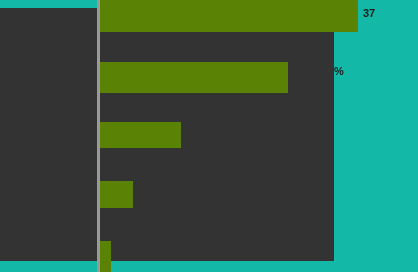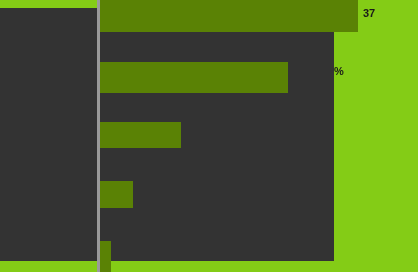--- a/index.html
+++ b/index.html
@@ -59,21 +59,21 @@
     color: #1a1a1a;
     white-space: nowrap;
   }
   .label-clip {
     overflow: hidden;
   }
 </style>
 </head>
 <body>
 
-<div id="chart-root" style="background: #84cc16;">
+<div id="chart-root" style="background: #14b8a6;">
 
   <div class="plot-panel" style="background: rgb(51, 51, 51);"></div>
 
   <div class="bars-layer">
     <div class="bar" style="top: 0px; height: 32px; width: 258px; background: rgb(90, 130, 5);"></div>
     <div class="bar" style="top: 62px; height: 31px; width: 188px; background: rgb(90, 130, 5);"></div>
     <div class="bar" style="top: 122px; height: 26px; width: 81px; background: rgb(90, 130, 5);"></div>
     <div class="bar" style="top: 181px; height: 27px; width: 33px; background: rgb(90, 130, 5);"></div>
     <div class="bar" style="top: 241px; height: 31px; width: 11px; background: rgb(90, 130, 5);"></div>
   </div>

